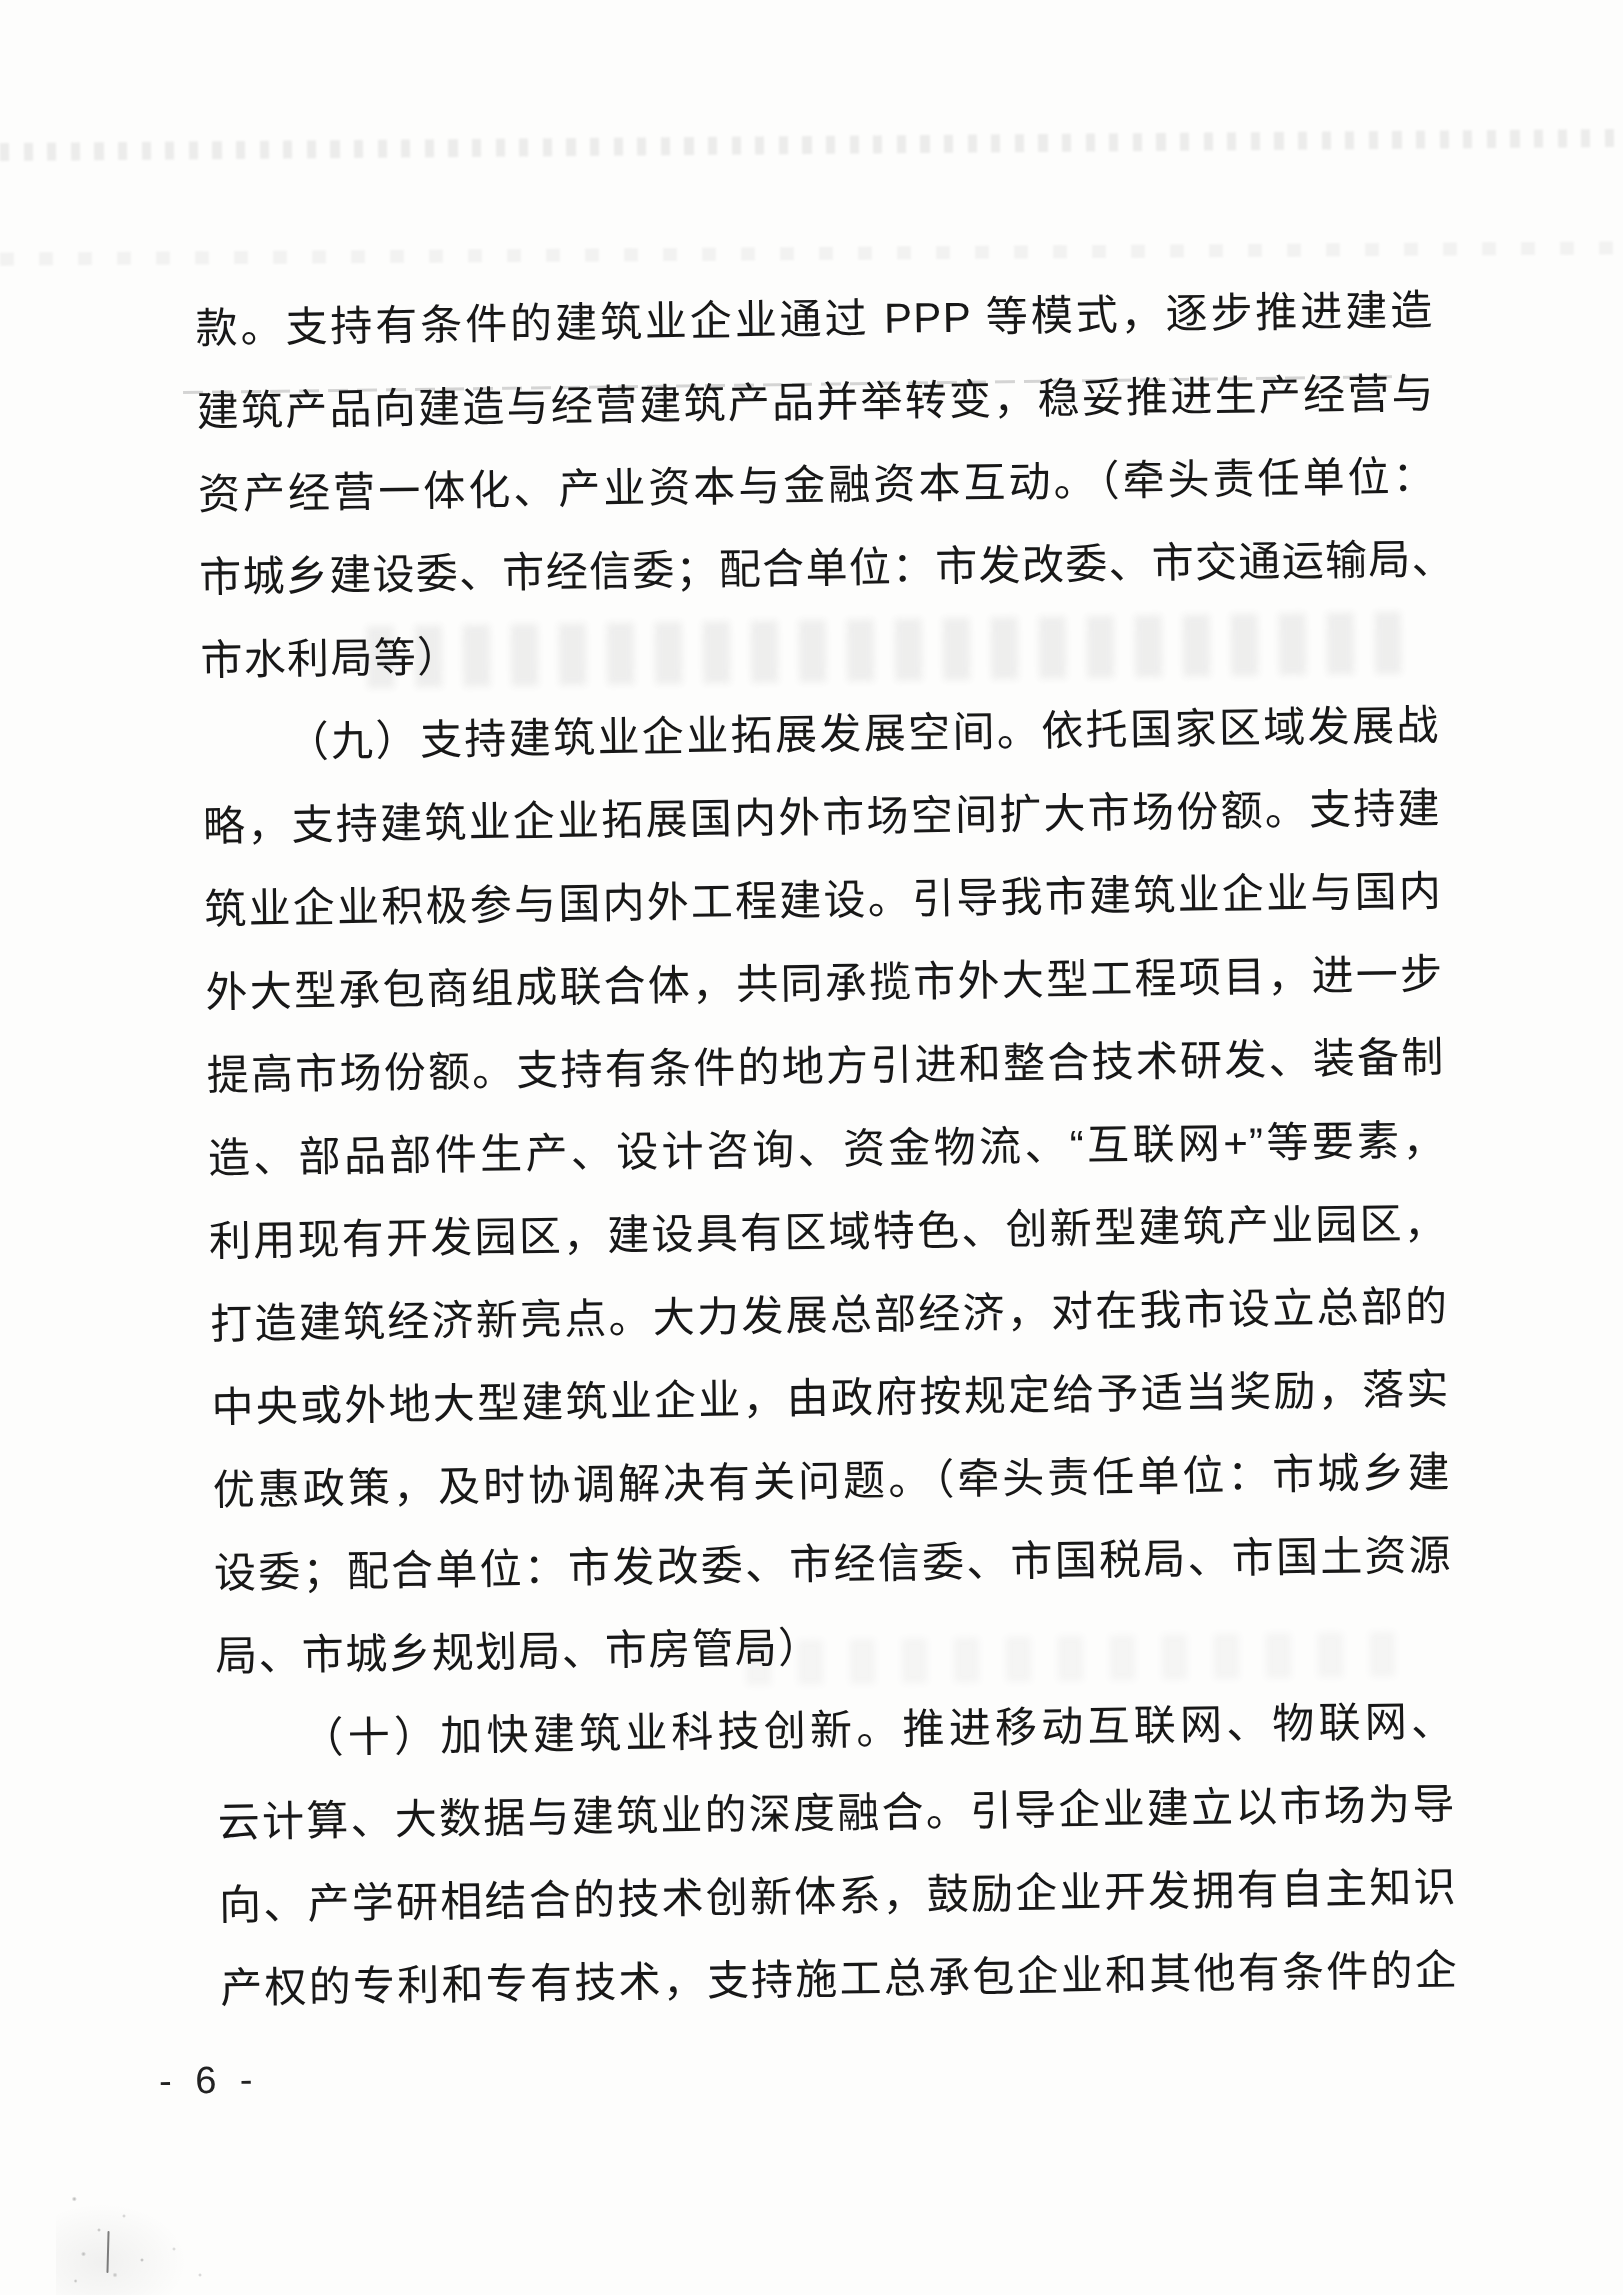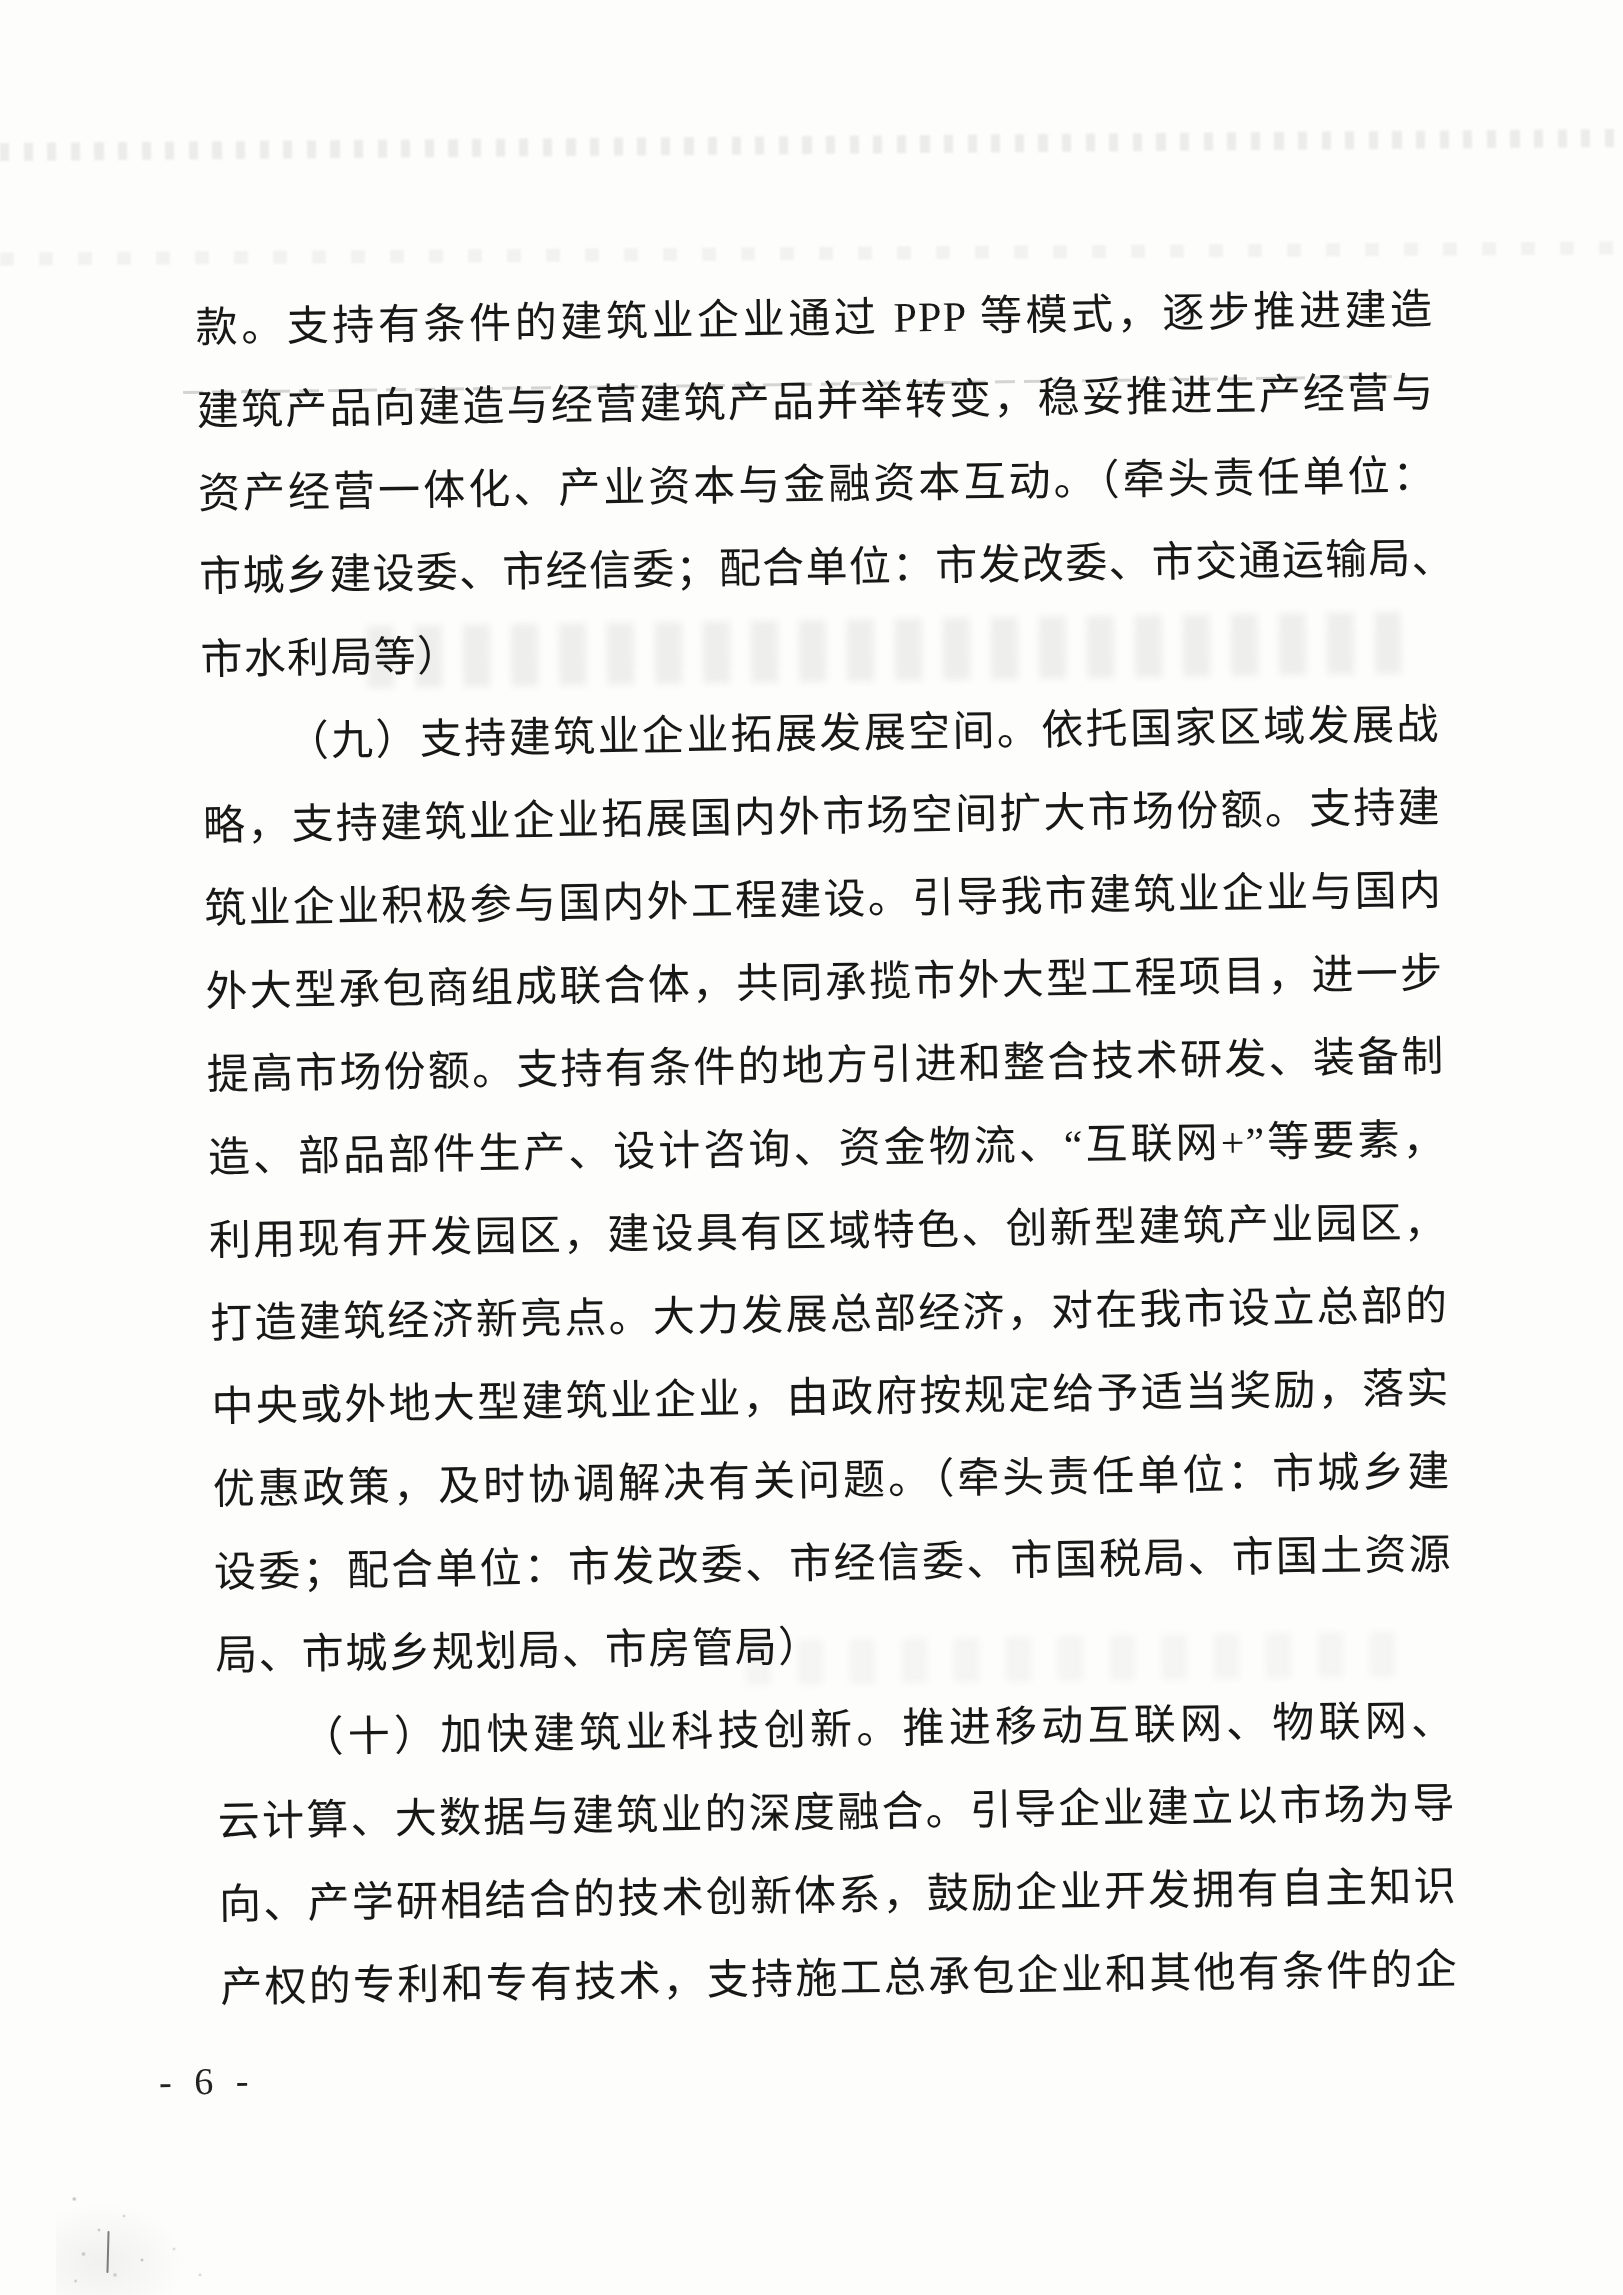--- a/index.html
+++ b/index.html
@@ -8,21 +8,21 @@
     padding: 0;
     width: 1623px;
     height: 2295px;
     background: #fbfbf9;
     overflow: hidden;
   }
   .page {
     position: absolute;
     inset: 0;
     background: #fdfdfc;
-    font-family: Liberation Serif, serif;
+    font-family: Liberation Sans, sans-serif;
   }
 
   
   .text-block {
     position: absolute;
     left: 195px;
     top: 287px;
     width: 1238px;
     transform: rotate(-0.85deg);
     transform-origin: 0 0;

